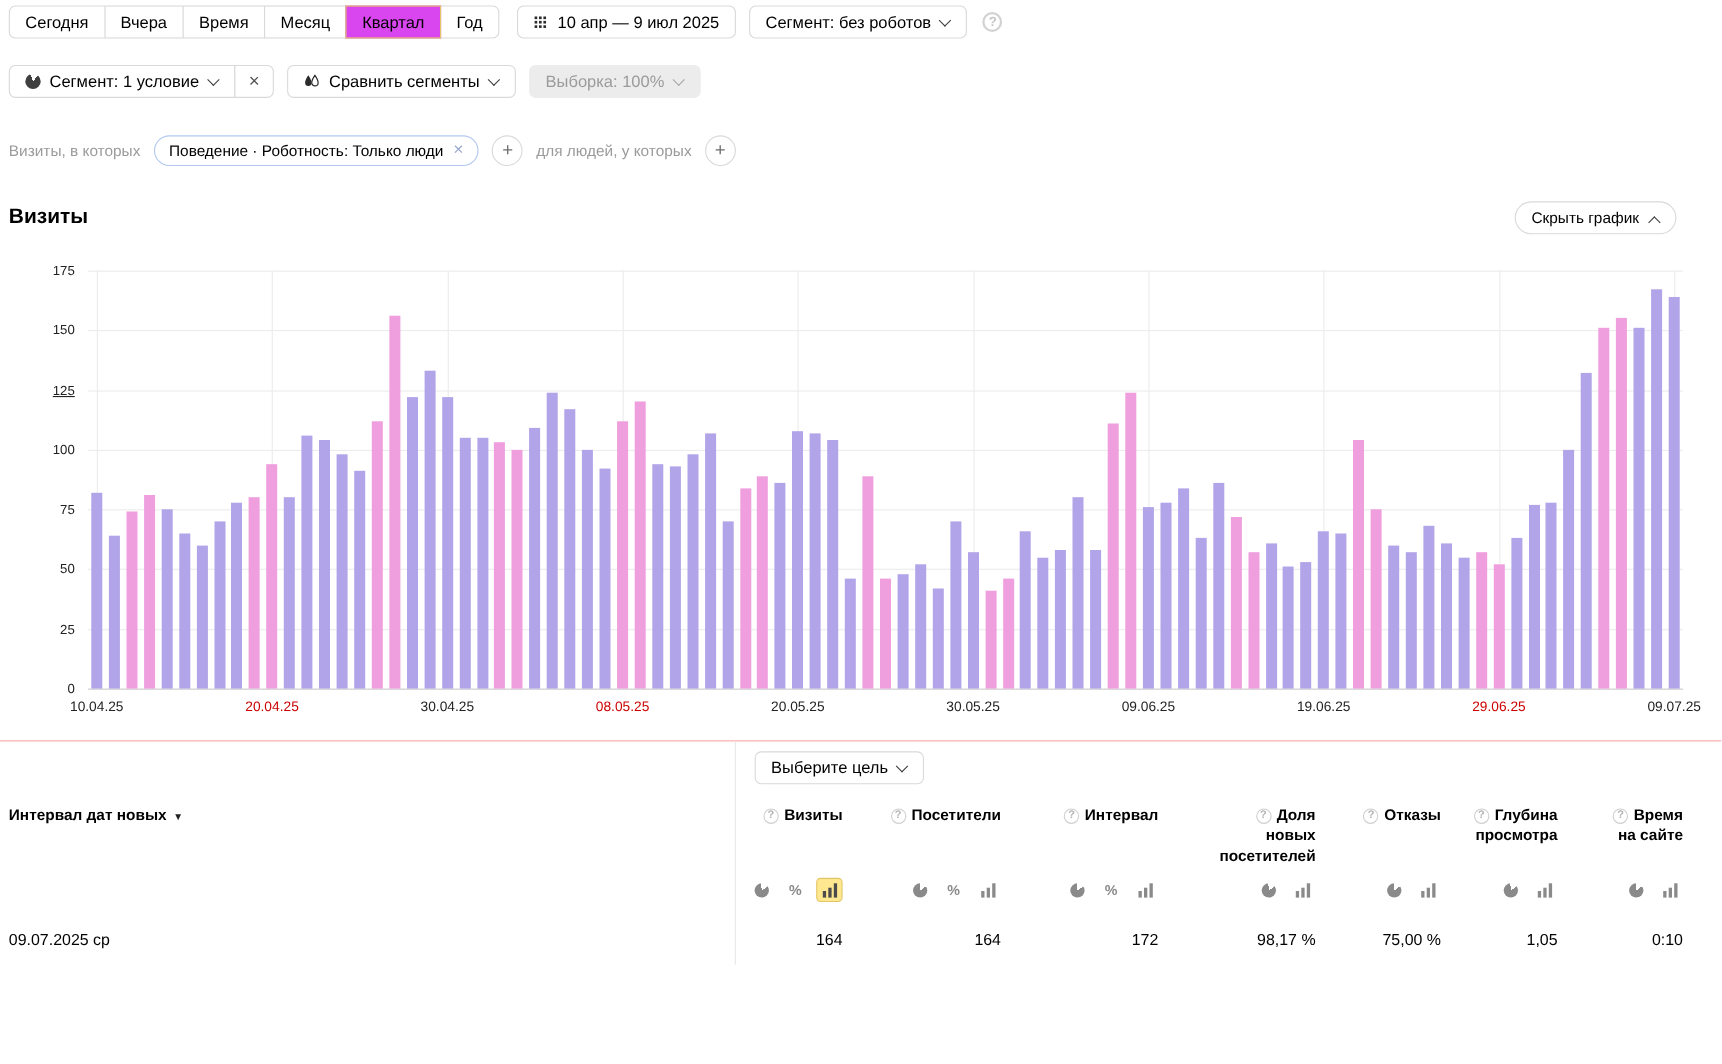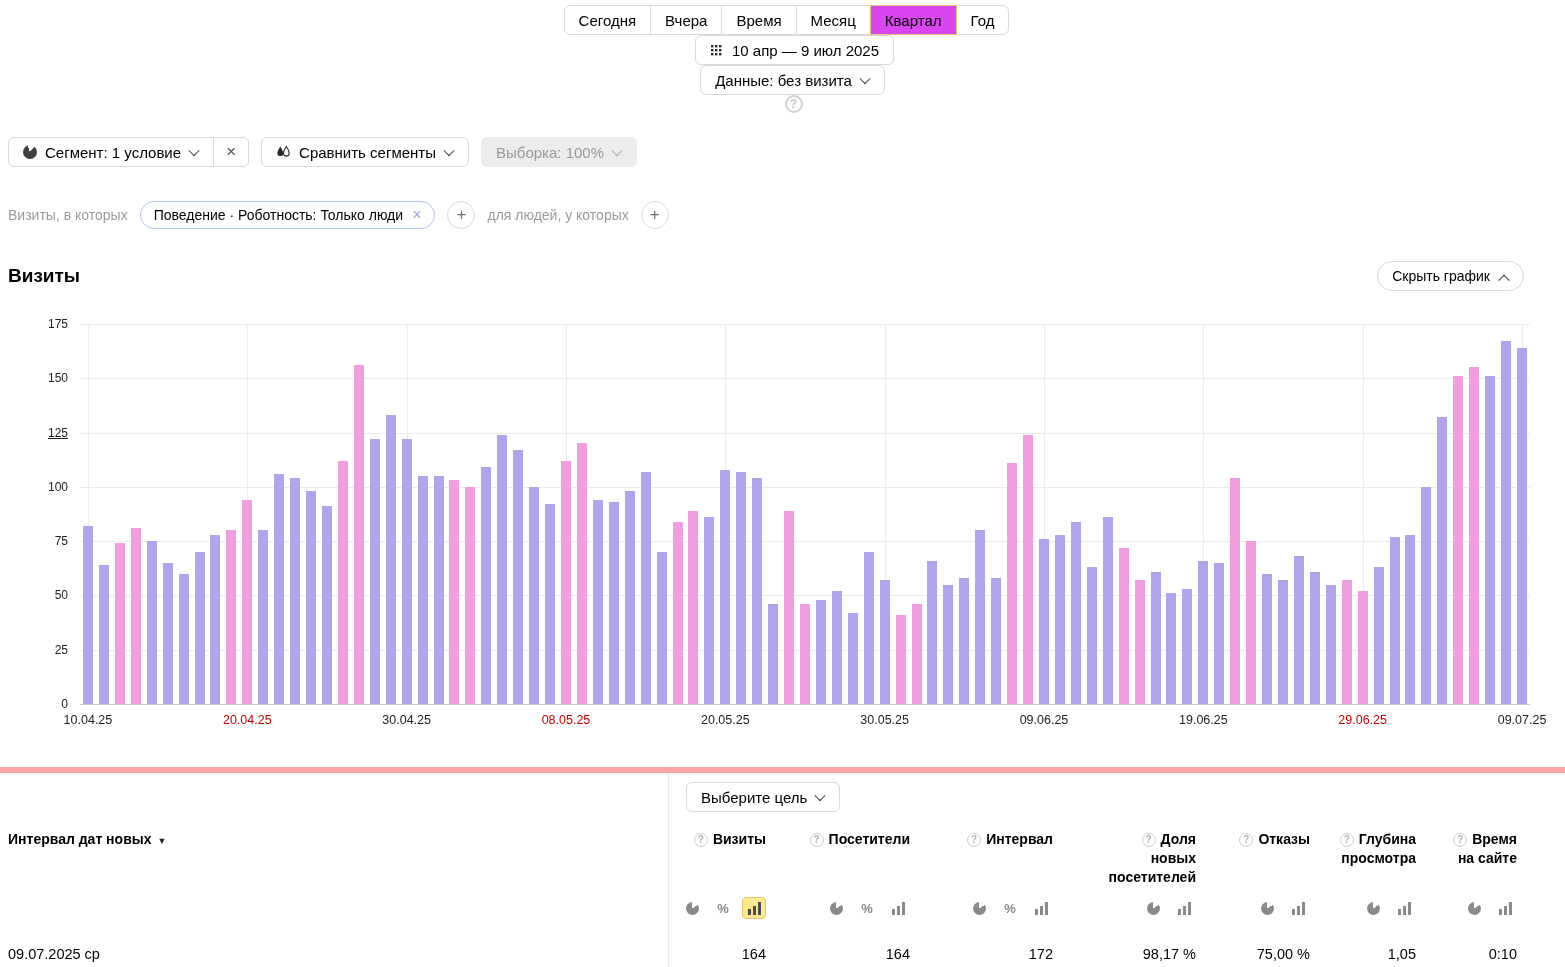--- a/index.html
+++ b/index.html
@@ -8,21 +8,21 @@
     width:1565px; height:967px; overflow:hidden; background:#fff; color:#000;
     font-family:"Liberation Sans","DejaVu Sans",sans-serif; font-size:15px;
   }
   .row { display:flex; align-items:center; }
   .btn {
     display:inline-flex; align-items:center; gap:8px; background:#fff;
     border:1px solid #d9d9d9; border-radius:6px; height:30px; padding:0 14px;
     font-size:15px; font-family:inherit; color:#000; cursor:pointer; white-space:nowrap;
   }
   
-  .row1 { padding:5px 0 0 8px;flex-direction:column; }
+  .row1 { padding:5px 0 0 8px; }
   .seg-group { display:inline-flex; }
   .seg-group .btn { border-radius:0; margin-right:-1px; }
   .seg-group .btn:first-child { border-radius:6px 0 0 6px; }
   .seg-group .btn:last-child { border-radius:0 6px 6px 0; margin-right:0; }
   .seg-group .btn.active { background:#d946ef; border-color:#e3c568; position:relative; z-index:1; }
   .ml16 { margin-left:16px; } .ml12 { margin-left:12px; }
   .help-circle {
     width:18px; height:18px; border-radius:50%; border:2px solid #d2d2d2; color:#c6c6c6;
     display:inline-flex; align-items:center; justify-content:center; font-size:12px; font-weight:bold;
     margin-left:14px; cursor:pointer;
@@ -60,26 +60,26 @@
   .chart-area { position:relative; margin:33px 35px 0 80px; height:380px; }
   .hgrid { position:absolute; left:0; right:0; height:1px; background:#ececec; }
   .hgrid.zero { background:#c9c9c9; }
   .vgrid { position:absolute; top:0; bottom:0; width:1px; background:#ececec; }
   .ylab { position:absolute; right:calc(100% + 12px); transform:translateY(-50%); font-size:12px; color:#222; }
   .bar { position:absolute; bottom:0; width:10px; transform:translateX(-50%); cursor:pointer; }
   .xlabels { position:absolute; top:calc(100% + 9px); left:0; right:0; height:18px; }
   .xlab { position:absolute; transform:translateX(-50%); font-size:12.5px; color:#222; white-space:nowrap; }
   .xlab.red { color:#cc0000; }
   
-  .tbl { margin-top:63px; border-top:6px solid #fca5a5; position:relative; }
+  .tbl { margin-top:47px; border-top:1px solid #fca5a5; position:relative; }
   .vline { position:absolute; left:668px; top:0; bottom:0; width:1px; background:#e8e8e8; }
   .goal-row { margin:9px 0 0 686px; height:30px; }
   .trow { display:grid; grid-template-columns:668px 98px 144px 143px 143px 114px 106px 149px; }
   .cell { text-align:right; }
-  .trow > .cell:last-child { padding-right:48px; }
+  .trow > .cell:last-child { padding-right:35px; }
   .cell.left { text-align:left; padding-left:8px; }
   .thead { margin-top:18px; font-weight:bold; font-size:14px; line-height:19px; align-items:start; }
   .sort-tri { font-size:9px; margin-left:6px; color:#222; cursor:pointer; }
   .help-icon {
     display:inline-flex; width:14px; height:14px; border-radius:50%; border:1px solid #cfcfcf;
     color:#b3b3b3; font-size:10px; font-weight:bold; align-items:center; justify-content:center;
     margin-right:5px; vertical-align:1px; cursor:pointer;
   }
   .ticons { margin-top:10px; align-items:center; }
   .icon-group { display:inline-flex; gap:7px; align-items:flex-end; }
@@ -129,21 +129,21 @@
             <rect x="5" y="10" width="2.4" height="2.4"></rect>
             <rect x="9" y="10" width="2.4" height="2.4"></rect>
       </g>
         </svg>
     </span>
     <span>10 апр — 9 июл 2025</span>
   </button>
 
 
   <button class="btn ml12">
-    <span>Данные: без визита</span>
+    <span>Сегмент: без роботов</span>
     <span class="chev"></span>
   </button>
 
   <span class="help-circle">?</span>
 </div>
 
 <div class="row row2">
   <button class="btn joined-left">
     <span class="pie-mini"></span>
     <span>Сегмент: 1 условие</span>

